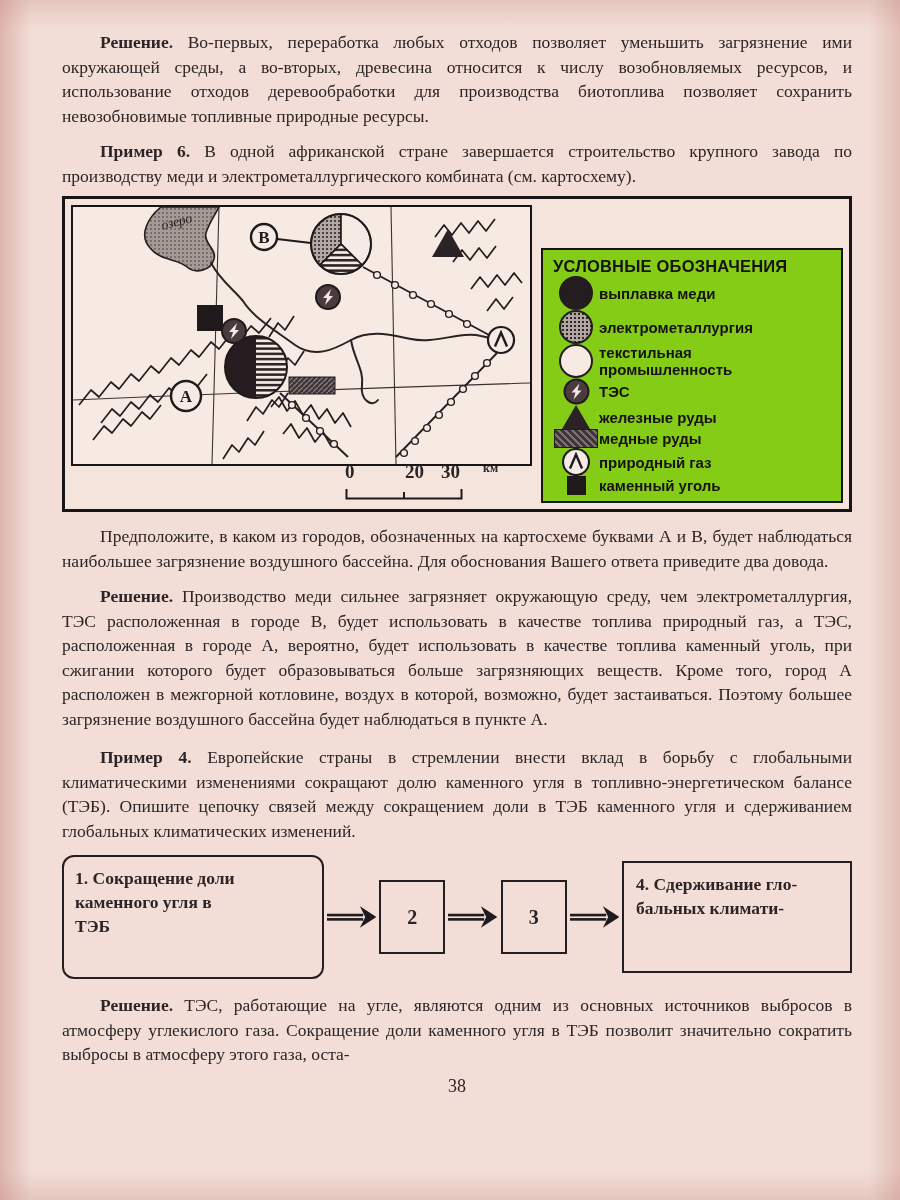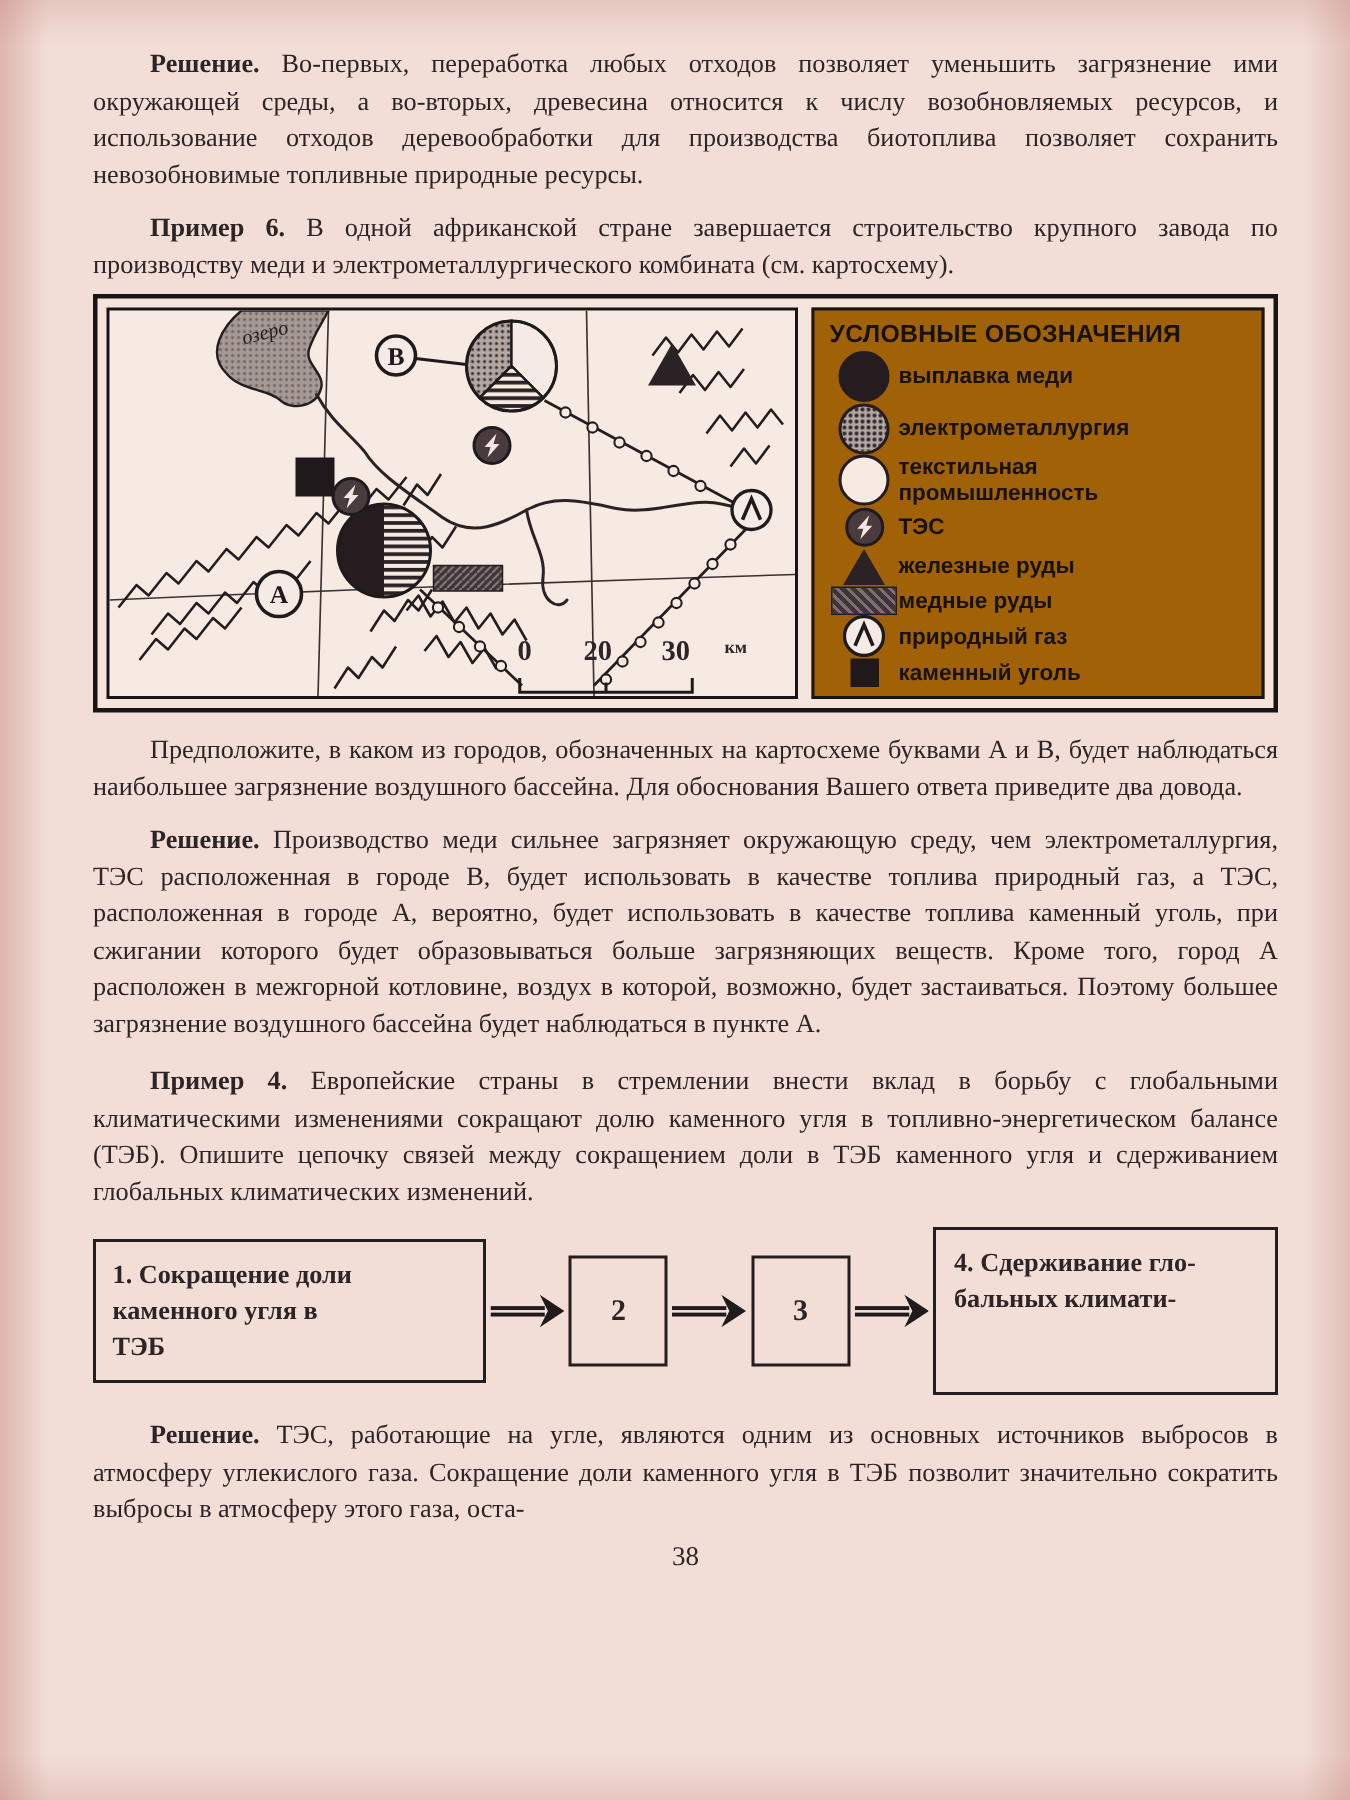--- a/index.html
+++ b/index.html
@@ -23,47 +23,48 @@
     box-sizing:border-box;margin:8px 0 12px 0;width:790px;
     border:3px solid #191416;background:#f4e4dc;
     display:flex;gap:8px;padding:6px;
   }
   .fig-left{position:relative;width:462px;}
   svg.map{display:block;border:2.5px solid #191416;background:#f6eae2;}
   .scalebar{position:absolute;right:12px;bottom:2px;width:176px;height:38px;
     font-family:"Liberation Serif",serif;font-weight:bold;}
   .scalebar .num{position:absolute;top:-2px;font-size:19px;}
   .scalebar .n0{left:0;}
-  .scalebar .n1{left:44px;}
+  .scalebar .n1{left:60px;}
   .scalebar .n2{left:96px;}
   .scalebar .nu{left:138px;font-size:12px;}
   .scalebar svg{position:absolute;left:0px;bottom:1px;}
   .legend{
-    box-sizing:border-box;flex:1;border:2.5px solid #191416;background:#a16207;
+    box-sizing:border-box;flex:1;border:2.5px solid #191416;background:#84cc16;
     padding:7px 8px 6px 10px;display:flex;flex-direction:column;justify-content:space-between;
     font-family:"Liberation Sans","DejaVu Sans",sans-serif;
+    margin-top:43px;
   }
   .legend-title{font-weight:bold;font-size:16.5px;letter-spacing:.2px;color:#17120f;}
   .lrow{display:flex;align-items:center;}
   .licon{width:46px;display:flex;justify-content:center;align-items:center;flex:none;}
   .llabel{font-weight:bold;font-size:15px;line-height:17px;max-width:160px;color:#17120f;}
   .ic-circle{box-sizing:border-box;width:34px;height:34px;border-radius:50%;border:2px solid #241d1f;}
   .ic-solid{background:#241c1e;border-color:#241c1e;}
   .ic-dots{background-color:#b4a8a4;background-image:radial-gradient(#2f2628 1px, rgba(0,0,0,0) 1.6px);background-size:4px 4px;}
   .ic-hs{background:repeating-linear-gradient(180deg,#f6eae2 0 2.6px,#2a2225 2.6px 5.2px);}
   .ic-empty{background:#f6eae2;}
   .ic-tri{width:0;height:0;border-left:14px solid transparent;border-right:14px solid transparent;border-bottom:24px solid #2a2225;}
   .ic-ore{width:42px;height:17px;background:repeating-linear-gradient(45deg,#3e3538 0 3px,#7d7072 3px 5px);border:1px solid #241d1f;}
   .ic-coal{width:19px;height:19px;background:#1f191b;}
 
   
   .flowchart{display:flex;align-items:center;width:790px;margin:12px 0 0 0;}
   .fc-box{box-sizing:border-box;border:2.5px solid #241e20;background:transparent;
     font-weight:bold;font-size:17.5px;line-height:24px;padding:9px 11px;}
-  .fc-b1{width:262px;height:96px;}
+  .fc-b1{width:262px;height:124px;border-radius:12px;}
   .fc-b2,.fc-b3{width:66px;height:74px;display:flex;align-items:center;justify-content:center;
     font-size:20px;padding:0;border-width:2px;}
   .fc-b4{width:230px;height:112px;padding-left:12px;}
   .fc-arrow{flex:1;height:26px;margin:0 3px;min-width:34px;}
   .fc-arrow svg{width:100%;height:26px;display:block;}
   .fc-line{display:block;}
 
   .page-number{text-align:center;font-size:18px;margin-top:9px;}
 </style>
 </head>

